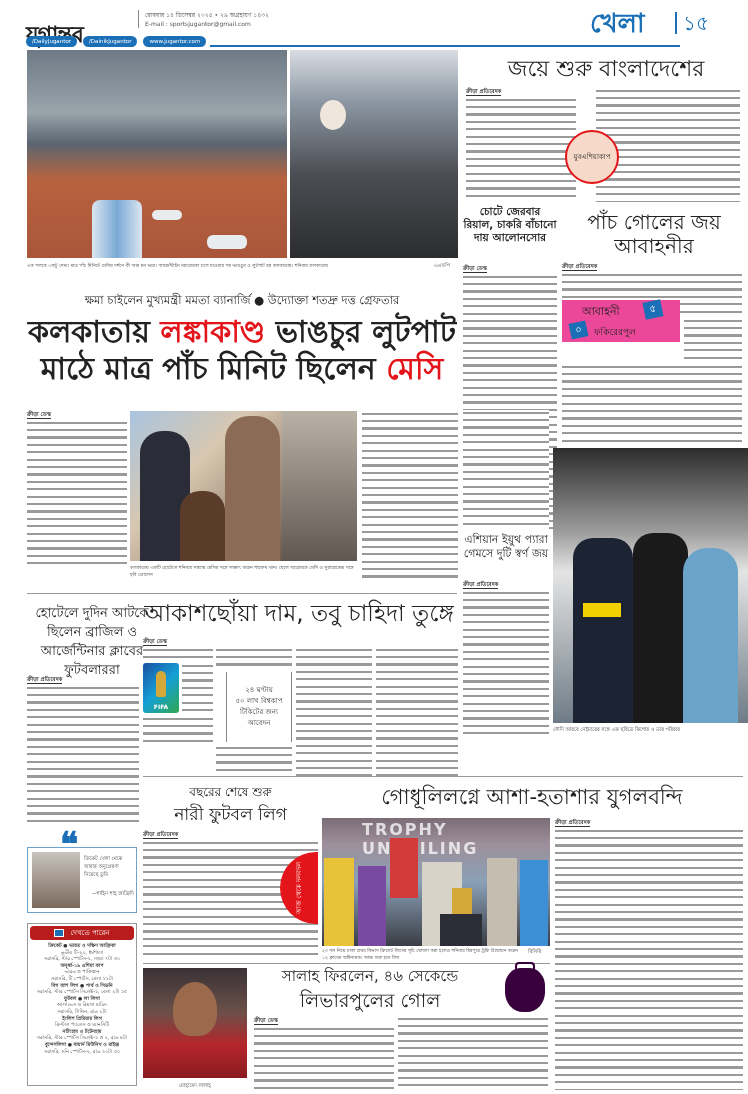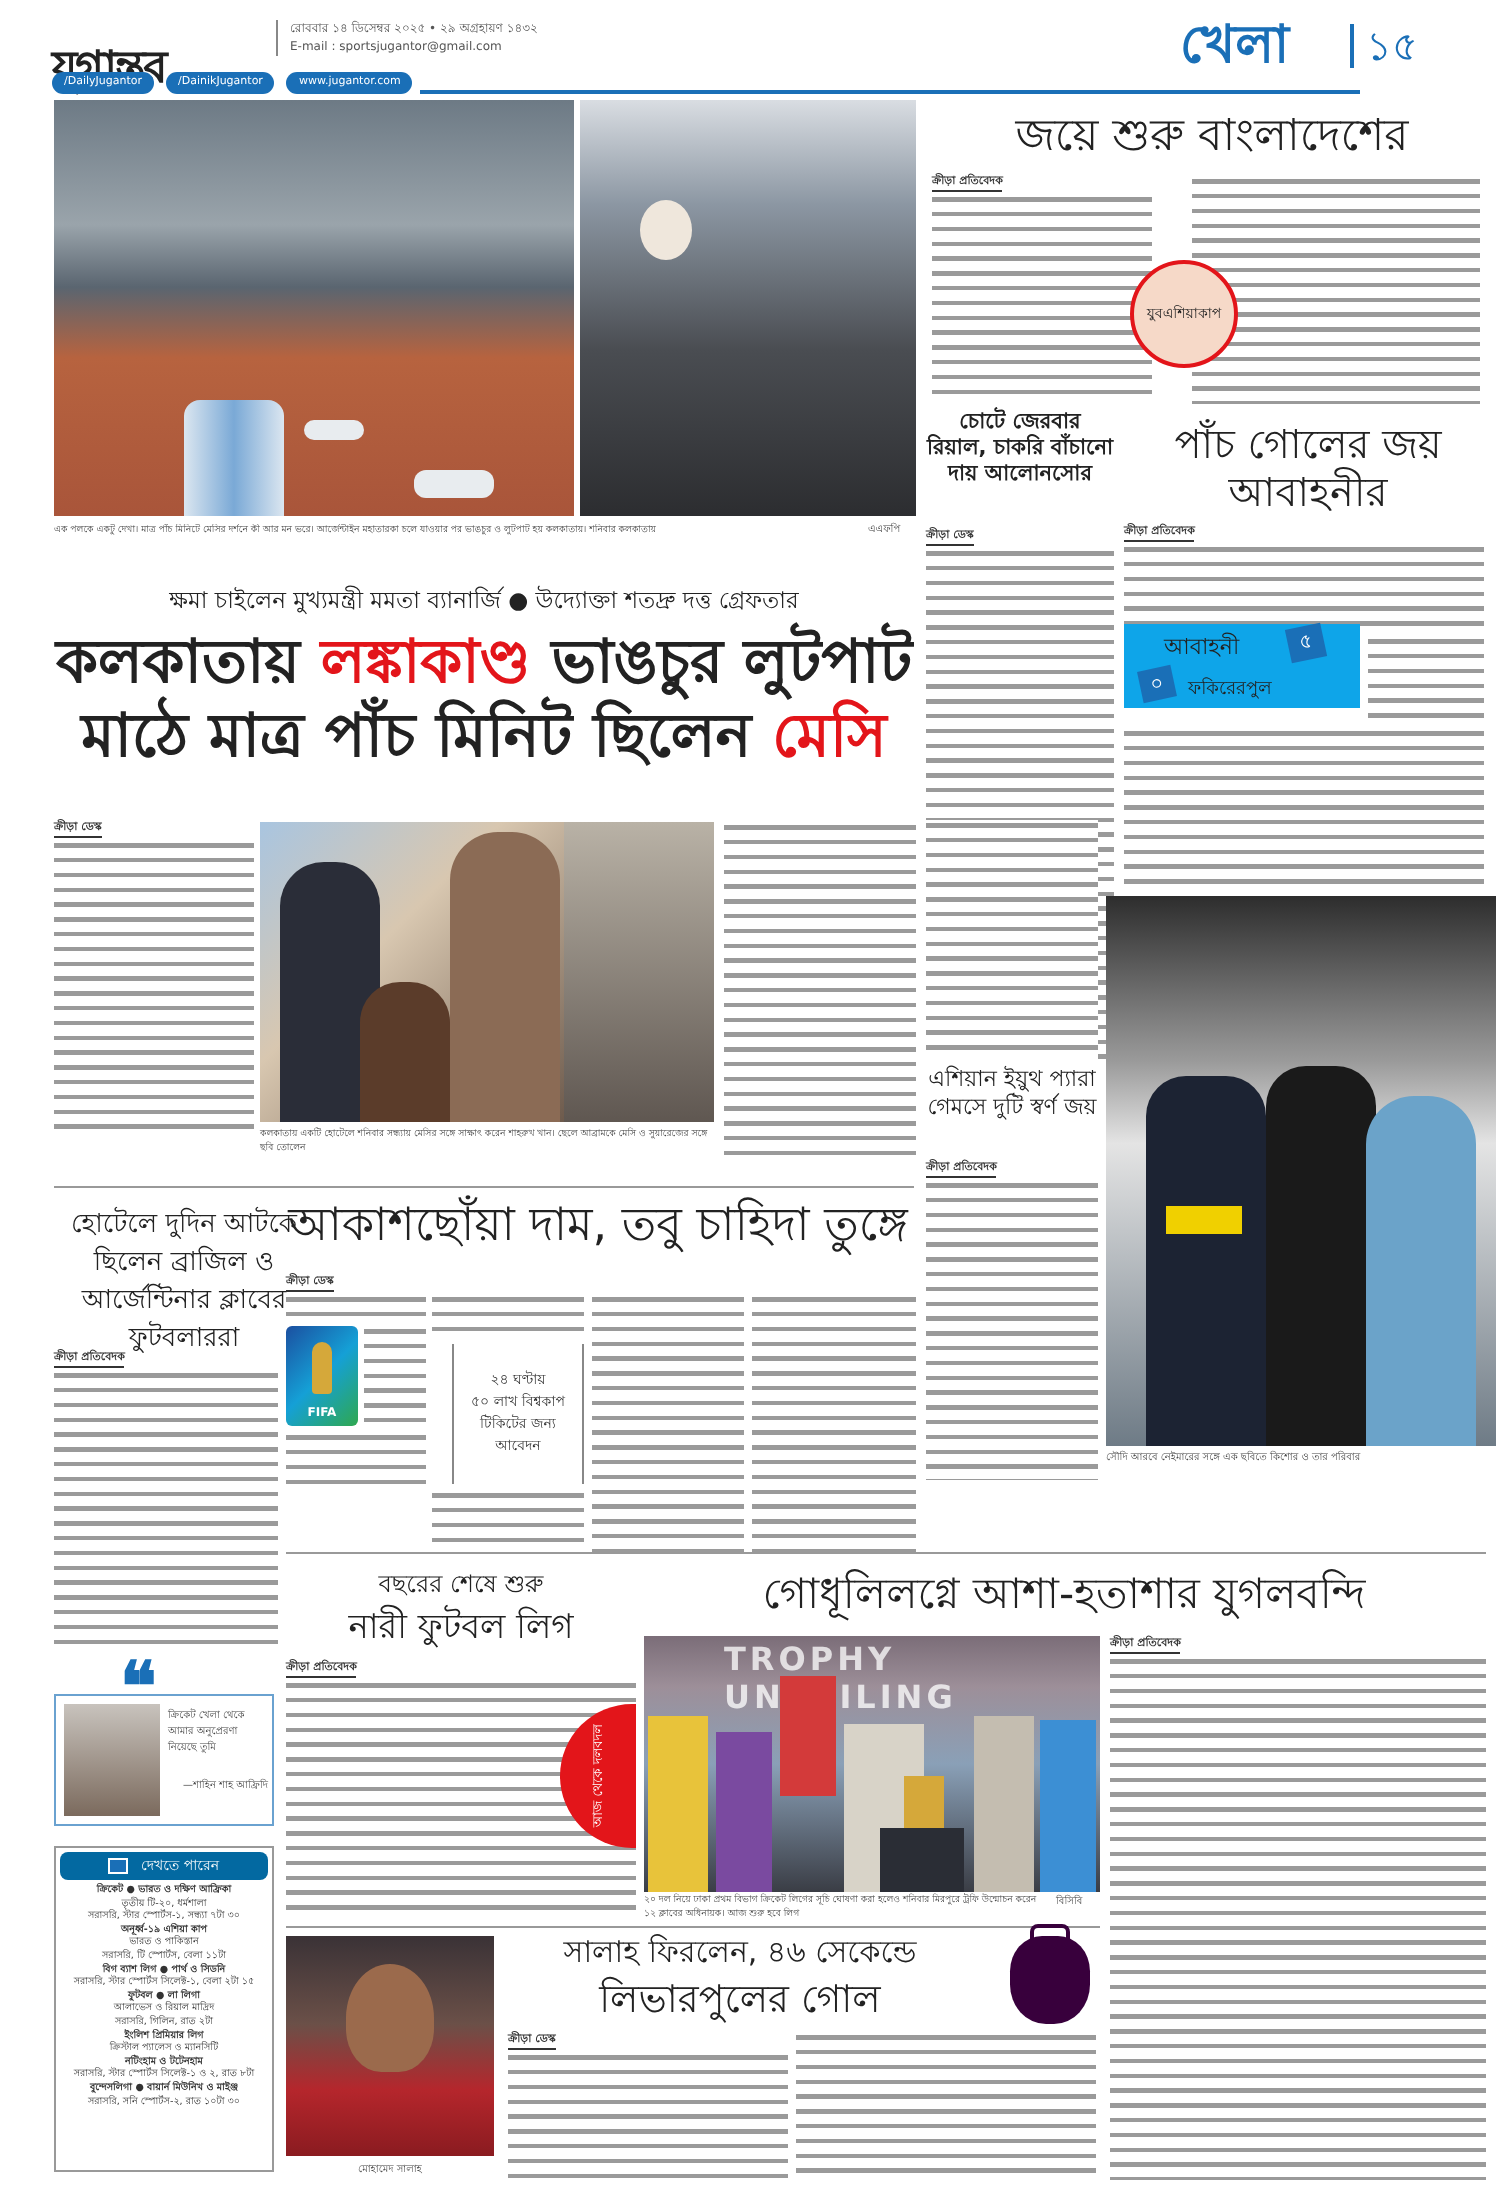--- a/index.html
+++ b/index.html
@@ -62,21 +62,21 @@
 </div>
 
 <div class="abs hl" style="left:463px;top:205px;width:94px;font-size:10.5px;line-height:13px;font-weight:bold">চোটে জেরবার রিয়াল, চাকরি বাঁচানো দায় আলোনসোর</div>
 <div class="abs byline" style="left:463px;top:264px">ক্রীড়া ডেস্ক</div>
 <div class="abs txt lines" style="left:463px;top:274px;width:94px;height:260px"></div>
 
 <div class="abs hl" style="left:560px;top:210px;width:188px;font-size:20px;line-height:24px">পাঁচ গোলের জয়</div>
 <div class="abs hl" style="left:560px;top:234px;width:188px;font-size:20px;line-height:24px">আবাহনীর</div>
 <div class="abs byline" style="left:562px;top:262px">ক্রীড়া প্রতিবেদক</div>
 <div class="abs txt lines" style="left:562px;top:272px;width:180px;height:44px"></div>
-<div class="abs" style="left:562px;top:312px;width:118px;height:42px;background:#0ea5e9">
+<div class="abs" style="left:562px;top:300px;width:118px;height:42px;background:#ec4899">
   <span class="abs" style="left:20px;top:3px;font-size:11px">আবাহনী</span>
   <span class="abs" style="left:82px;top:1px;background:#1a6fb7;color:#fff;font-size:10px;width:18px;height:17px;text-align:center;transform:rotate(-12deg)">৫</span>
   <span class="abs" style="left:8px;top:22px;background:#1a6fb7;color:#fff;font-size:10px;width:17px;height:16px;text-align:center;transform:rotate(-12deg)">০</span>
   <span class="abs" style="left:32px;top:25px;font-size:9px">ফকিরেরপুল</span>
 </div>
 <div class="abs txt lines" style="left:684px;top:318px;width:58px;height:44px"></div>
 <div class="abs txt lines" style="left:562px;top:364px;width:180px;height:80px"></div>
 
 <div class="abs photo" style="left:553px;top:448px;width:195px;height:275px;background:linear-gradient(#2d2d2d 0,#9a9a9a 30%,#e4e4e4 45%,#6e7b86 100%)">
   <div class="abs" style="left:20px;top:90px;width:60px;height:185px;background:#1c2333;border-radius:20px 20px 0 0"></div>
@@ -141,21 +141,21 @@
 <div class="abs hr" style="left:143px;top:776px;width:600px"></div>
 
 <div class="abs" style="left:60px;top:832px;font-size:34px;color:#1a6fb7;font-weight:bold;line-height:24px;font-family:'DejaVu Serif',serif">❝</div>
 <div class="abs" style="left:27px;top:847px;width:110px;height:66px;border:1px solid #6aa2d0">
   <div class="abs photo" style="left:4px;top:4px;width:48px;height:56px;background:linear-gradient(#c8c3bd,#7b6a5d)"></div>
   <div class="abs" style="left:56px;top:6px;width:50px;font-size:5px;line-height:8px;color:#444">ক্রিকেট খেলা থেকে আমার অনুপ্রেরণা নিয়েছে তুমি</div>
   <div class="abs" style="left:56px;top:42px;width:50px;font-size:5px;line-height:7px;text-align:right;color:#444">—শাহিন শাহ আফ্রিদি</div>
 </div>
 
 <div class="abs" style="left:27px;top:923px;width:110px;height:163px;border:1px solid #999;padding:2px">
-  <div style="background:#0369a1;height:14px;border-radius:4px;display:flex;align-items:center;justify-content:center;gap:6px">
+  <div style="background:#b91c1c;height:14px;border-radius:4px;display:flex;align-items:center;justify-content:center;gap:6px">
     <span style="display:inline-block;width:10px;height:8px;background:#1a6fb7;border:1px solid #fff"></span>
     <span style="color:#fff;font-size:7px">দেখতে পারেন</span>
   </div>
   <div style="text-align:center;font-size:4.8px;line-height:6.6px;color:#333;margin-top:3px">
     <div><b>ক্রিকেট ● ভারত ও দক্ষিণ আফ্রিকা</b><div>তৃতীয় টি-২০, ধর্মশালা</div><div>সরাসরি, স্টার স্পোর্টস-১, সন্ধ্যা ৭টা ৩০</div></div>
     <div><b>অনূর্ধ্ব-১৯ এশিয়া কাপ</b><div>ভারত ও পাকিস্তান</div><div>সরাসরি, টি স্পোর্টস, বেলা ১১টা</div></div>
     <div><b>বিগ ব্যাশ লিগ ● পার্থ ও সিডনি</b><div>সরাসরি, স্টার স্পোর্টস সিলেক্ট-১, বেলা ২টা ১৫</div></div>
     <div><b>ফুটবল ● লা লিগা</b><div>আলাভেস ও রিয়াল মাদ্রিদ</div><div>সরাসরি, গিলিন, রাত ২টা</div></div>
     <div><b>ইংলিশ প্রিমিয়ার লিগ</b><div>ক্রিস্টাল প্যালেস ও ম্যানসিটি</div></div>
     <div><b>নটিংহাম ও টটেনহাম</b><div>সরাসরি, স্টার স্পোর্টস সিলেক্ট-১ ও ২, রাত ৮টা</div></div>

